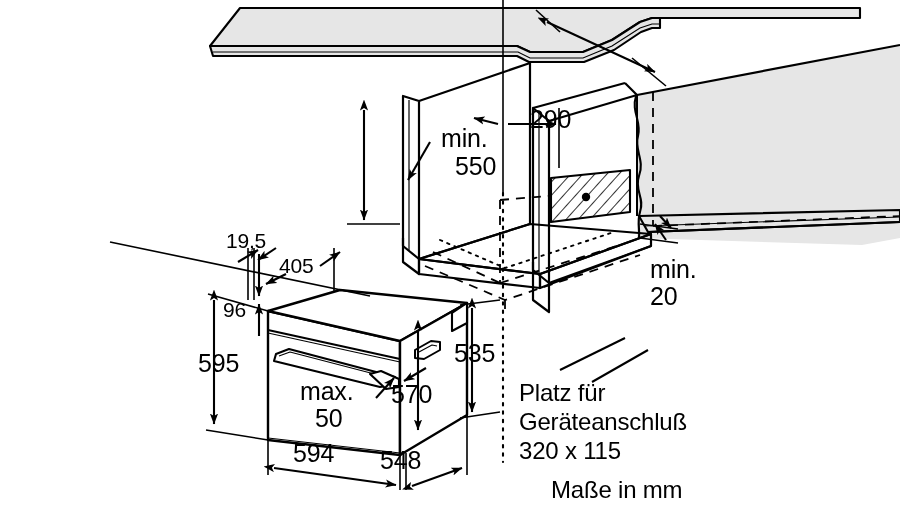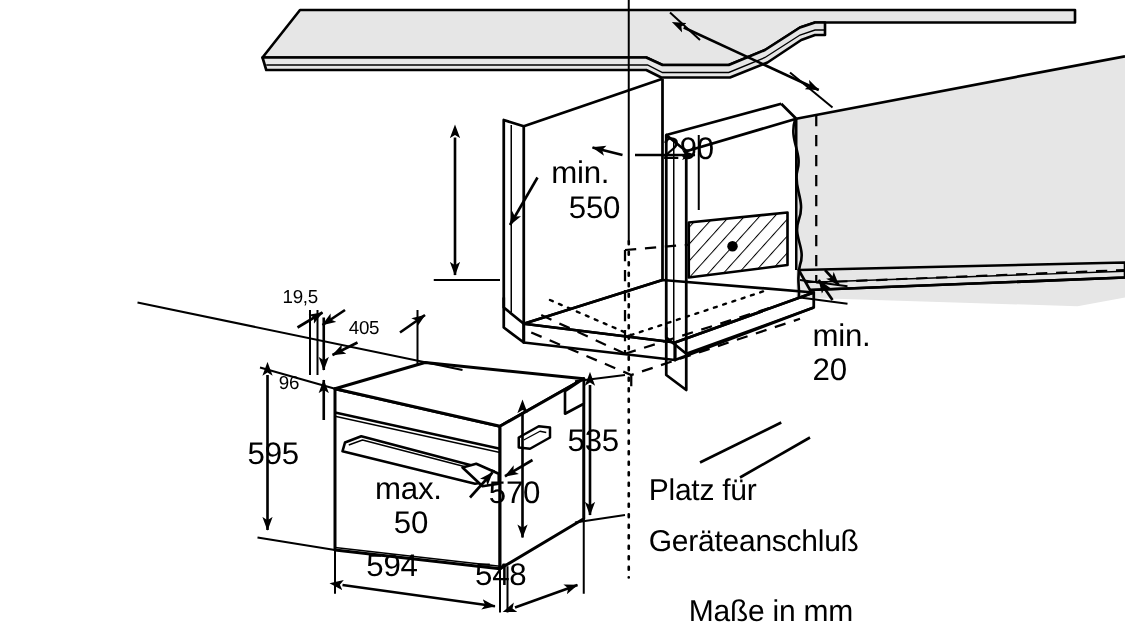--- a/index.html
+++ b/index.html
@@ -30,21 +30,21 @@
     color: #000000;
     font-family: "Liberation Sans", sans-serif;
     white-space: pre;
     line-height: 1.08;
     letter-spacing: -0.2px;
   }
   .dim {
     font-size: 25px;
   }
   .dim-sm {
-    font-size: 15px;
+    font-size: 21px;
   }
   .note {
     font-size: 24px;
   }
   .sup {
     font-size: 16px;
     vertical-align: super;
     letter-spacing: -0.3px;
   }
 </style>
@@ -271,17 +271,18 @@
 
   <div class="lbl dim" style="left:391px; top:381px;"><span>570</span></div>
 
   <div class="lbl dim" style="left:454px; top:340px;"><span>535</span></div>
 
   <div class="lbl dim" style="left:293px; top:440px;text-align:center;"><span>594</span></div>
 
   <div class="lbl dim" style="left:380px; top:447px;"><span>548</span></div>
 
   <div class="lbl note" style="left:519px; top:380px;"><span>Platz für</span></div>
-  <div class="lbl note" style="left:519px; top:409px;margin-top:12px;"><span>Geräteanschluß</span></div>
+  <div class="lbl note" style="left:519px; top:409px;"><span>Geräteanschluß</span></div>
+  <div class="lbl note" style="left:519px; top:438px;"><span>320 x 115</span></div>
 
   <div class="lbl note" style="left:551px; top:477px;"><span>Maße in mm</span></div>
 
 </div>
 
 </body></html>

